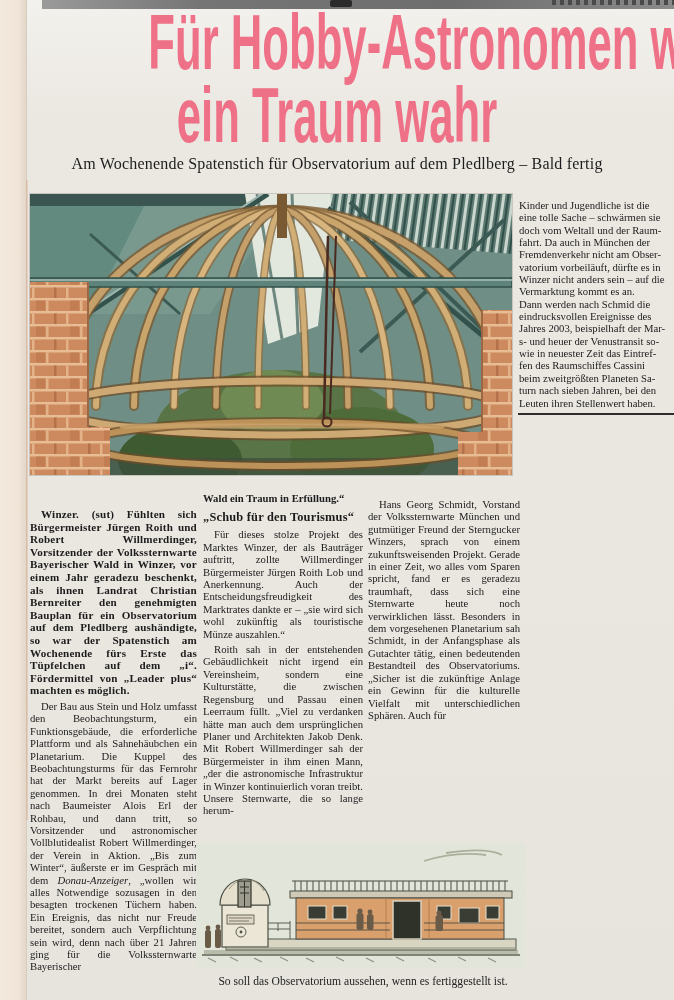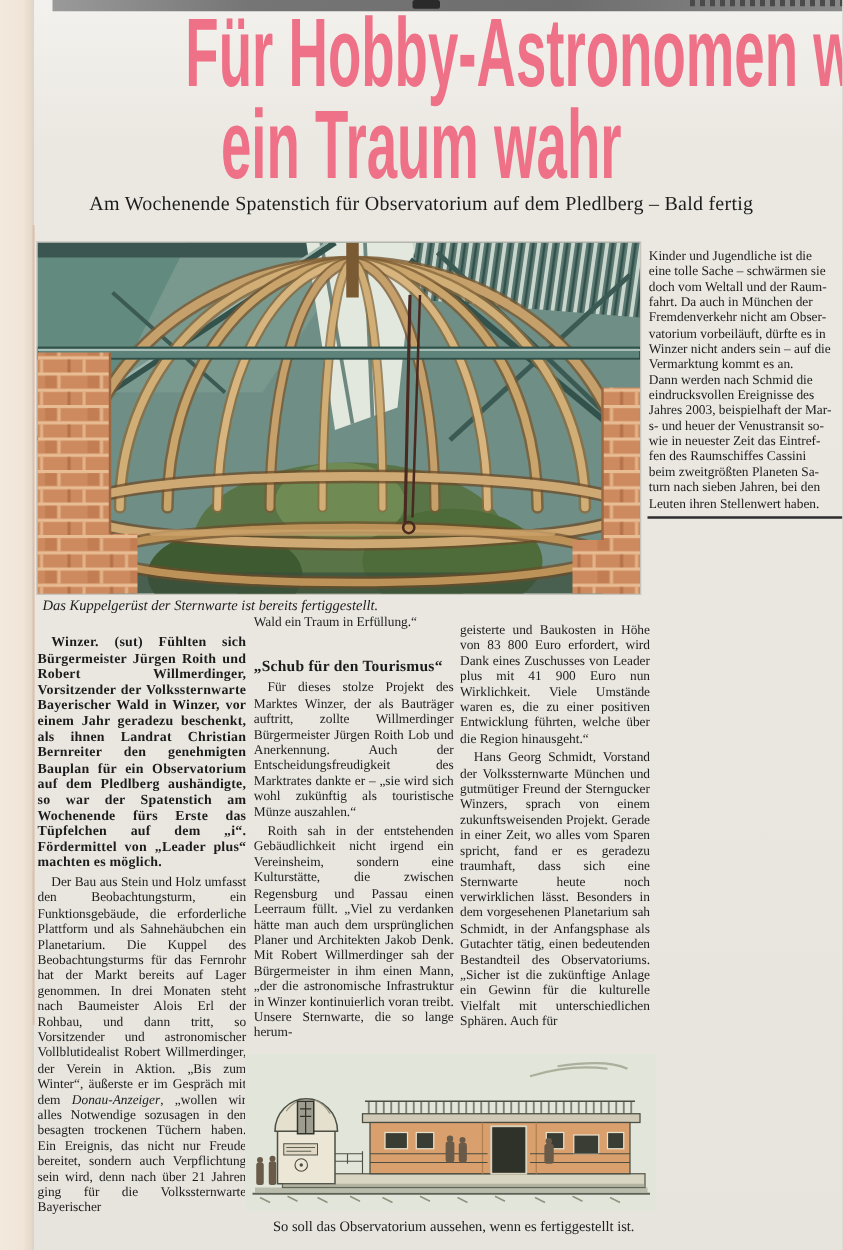--- a/index.html
+++ b/index.html
@@ -23,28 +23,28 @@
   .subheadline{position:absolute;left:0;top:155px;width:674px;text-align:center;
     font-size:16px;letter-spacing:.2px;color:#1d1d1d;}
   .photo{position:absolute;left:30px;top:194px;width:482px;height:281px;overflow:hidden;
     box-shadow:0 0 0 1px rgba(90,90,80,.25);}
   .caption1{position:absolute;left:34px;top:478px;width:478px;
     font-style:italic;font-size:11.6px;color:#222;}
   .caption2{position:absolute;left:198px;top:975px;width:330px;text-align:center;
     font-size:11.6px;color:#222;}
   .col{position:absolute;font-size:10.7px;line-height:12.4px;text-align:justify;}
   .col p{margin:0 0 3px 0;text-indent:11px;}
-  .col p.noindent{text-indent:0;}
+  .col p.noindent{text-indent:0;font-weight:bold;}
   .col1{left:30px;top:508px;width:167px;}
   .col1 .lede{font-weight:bold;font-size:11.1px;line-height:12.6px;letter-spacing:.2px;}
   .col2{left:203px;top:492px;width:160px;}
   .col3{left:368px;top:498px;width:152px;}
   .col4{left:519px;top:199px;width:190px;text-align:left;}
   .col4 .c4line{white-space:nowrap;overflow:visible;height:12.35px;}
-  .subhead2{font-weight:bold;font-size:12.4px;line-height:14px;margin:22px 0 4px 0;letter-spacing:.2px;}
+  .subhead2{font-weight:bold;font-size:12.4px;line-height:14px;margin:6px 0 4px 0;letter-spacing:.2px;}
   .end-rule{position:absolute;left:518px;top:413px;width:156px;height:2px;background:#2e2e2e;}
   .drawing{position:absolute;left:196px;top:843px;width:329px;height:126px;overflow:hidden;}
   .italic{font-style:italic;}
   .crease{position:absolute;left:26px;top:180px;width:2px;height:640px;background:rgba(214,160,130,.35);}
 </style>
 </head>
 <body>
 
 <div class="page">
 
@@ -138,36 +138,34 @@
         <rect x="0" y="88" width="58" height="193" fill="url(#brick)"></rect>
         <rect x="0" y="233" width="80" height="48" fill="url(#brick)"></rect>
         <rect x="452" y="116" width="30" height="165" fill="url(#brick)"></rect>
         <rect x="428" y="238" width="54" height="43" fill="url(#brick)"></rect>
         <line x1="58" y1="88" x2="58" y2="233" stroke="#9c6843" stroke-width="2"></line>
         <line x1="452" y1="116" x2="452" y2="238" stroke="#9c6843" stroke-width="2"></line>
       </g>
     </svg>
   </div>
 
-  <div class="caption1">Das Kuppelgerüst der Sternwarte ist bereits fertiggestellt.</div>
 
   <div class="col col1">
     <p class="lede">Winzer. (sut) Fühlten sich Bürgermeister Jürgen Roith und Robert Willmerdinger, Vorsitzender der Volkssternwarte Bayerischer Wald in Winzer, vor einem Jahr geradezu beschenkt, als ihnen Landrat Christian Bernreiter den genehmigten Bauplan für ein Observatorium auf dem Pledlberg aushändigte, so war der Spatenstich am Wochenende fürs Erste das Tüpfelchen auf dem „i“. Fördermittel von „Leader plus“ machten es möglich.</p>
     <p><span>Der Bau aus Stein und Holz umfasst den Beobachtungsturm, ein Funktionsgebäude, die erforderliche Plattform und als Sahnehäubchen ein Planetarium. Die Kuppel des Beobachtungsturms für das Fernrohr hat der Markt bereits auf Lager genommen. In drei Monaten steht nach Baumeister Alois Erl der Rohbau, und dann tritt, so Vorsitzender und astronomischer Vollblutidealist Robert Willmerdinger, der Verein in Aktion. „Bis zum Winter“, äußerste er im Gespräch mit dem </span><span class="italic">Donau-Anzeiger</span><span>, „wollen wir alles Notwendige sozusagen in den besagten trockenen Tüchern haben. Ein Ereignis, das nicht nur Freude bereitet, sondern auch Verpflichtung sein wird, denn nach über 21 Jahren ging für die Volkssternwarte Bayerischer</span></p>
   </div>
 
   <div class="col col2">
     <p class="noindent">Wald ein Traum in Erfüllung.“</p>
     <div class="subhead2">„Schub für den Tourismus“</div>
     <p>Für dieses stolze Projekt des Marktes Winzer, der als Bauträger auftritt, zollte Willmerdinger Bürgermeister Jürgen Roith Lob und Anerkennung. Auch der Entscheidungsfreudigkeit des Marktrates dankte er – „sie wird sich wohl zukünftig als touristische Münze auszahlen.“</p>
     <p>Roith sah in der entstehenden Gebäudlichkeit nicht irgend ein Vereinsheim, sondern eine Kulturstätte, die zwischen Regensburg und Passau einen Leerraum füllt. „Viel zu verdanken hätte man auch dem ursprünglichen Planer und Architekten Jakob Denk. Mit Robert Willmerdinger sah der Bürgermeister in ihm einen Mann, „der die astronomische Infrastruktur in Winzer kontinuierlich voran treibt. Unsere Sternwarte, die so lange herum-</p>
   </div>
 
   <div class="col col3">
-    <p class="noindent">geisterte und Baukosten in Höhe von 83 800 Euro erfordert, wird Dank eines Zuschusses von Leader plus mit 41 900 Euro nun Wirklichkeit. Viele Umstände waren es, die zu einer positiven Entwicklung führten, welche über die Region hinausgeht.“</p>
     <p>Hans Georg Schmidt, Vorstand der Volkssternwarte München und gutmütiger Freund der Sterngucker Winzers, sprach von einem zukunftsweisenden Projekt. Gerade in einer Zeit, wo alles vom Sparen spricht, fand er es geradezu traumhaft, dass sich eine Sternwarte heute noch verwirklichen lässt. Besonders in dem vorgesehenen Planetarium sah Schmidt, in der Anfangsphase als Gutachter tätig, einen bedeutenden Bestandteil des Observatoriums. „Sicher ist die zukünftige Anlage ein Gewinn für die kulturelle Vielfalt mit unterschiedlichen Sphären. Auch für</p>
   </div>
 
   <div class="col col4">
     <div class="c4line">Kinder und Jugendliche ist die</div>
     <div class="c4line">eine tolle Sache – schwärmen sie</div>
     <div class="c4line">doch vom Weltall und der Raum-</div>
     <div class="c4line">fahrt. Da auch in München der</div>
     <div class="c4line">Fremdenverkehr nicht am Obser-</div>
     <div class="c4line">vatorium vorbeiläuft, dürfte es in</div>

